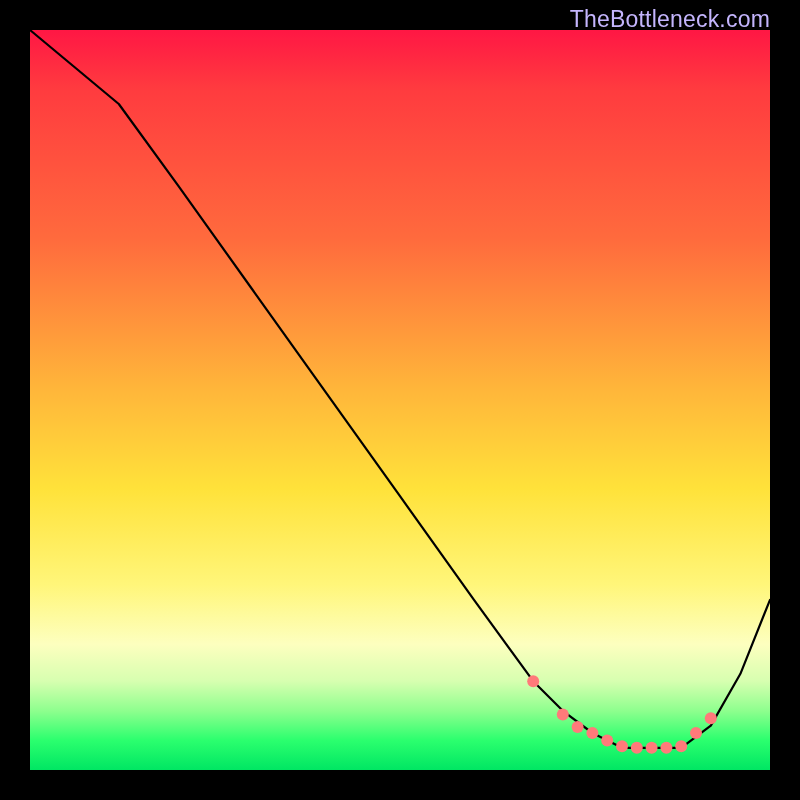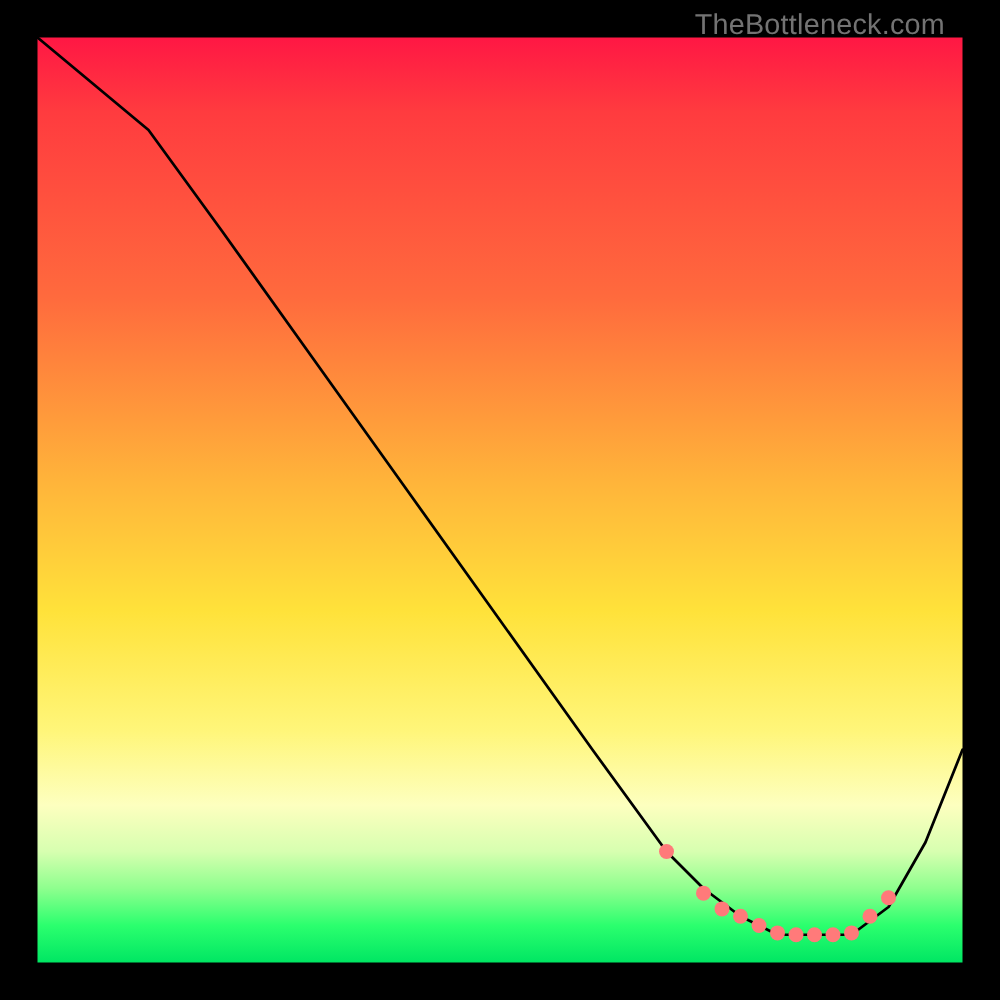--- a/index.html
+++ b/index.html
@@ -29,22 +29,22 @@
       #fdffbf 83%,
       #d7ffb0 88%,
       #8eff8e 92%,
       #2bff6e 96%,
       #00e663 100%
     );
   }
   .watermark {
     position: absolute;
     top: 6px;
-    right: 44px;
-    color: #737373;
+    right: 30px;
+    color: #c4b5fd;
     font-size: 23px;
     letter-spacing: 0.2px;
     user-select: none;
   }
   svg.curve {
     position: absolute;
     left: 0;
     top: 0;
     width: 740px;
     height: 740px;

